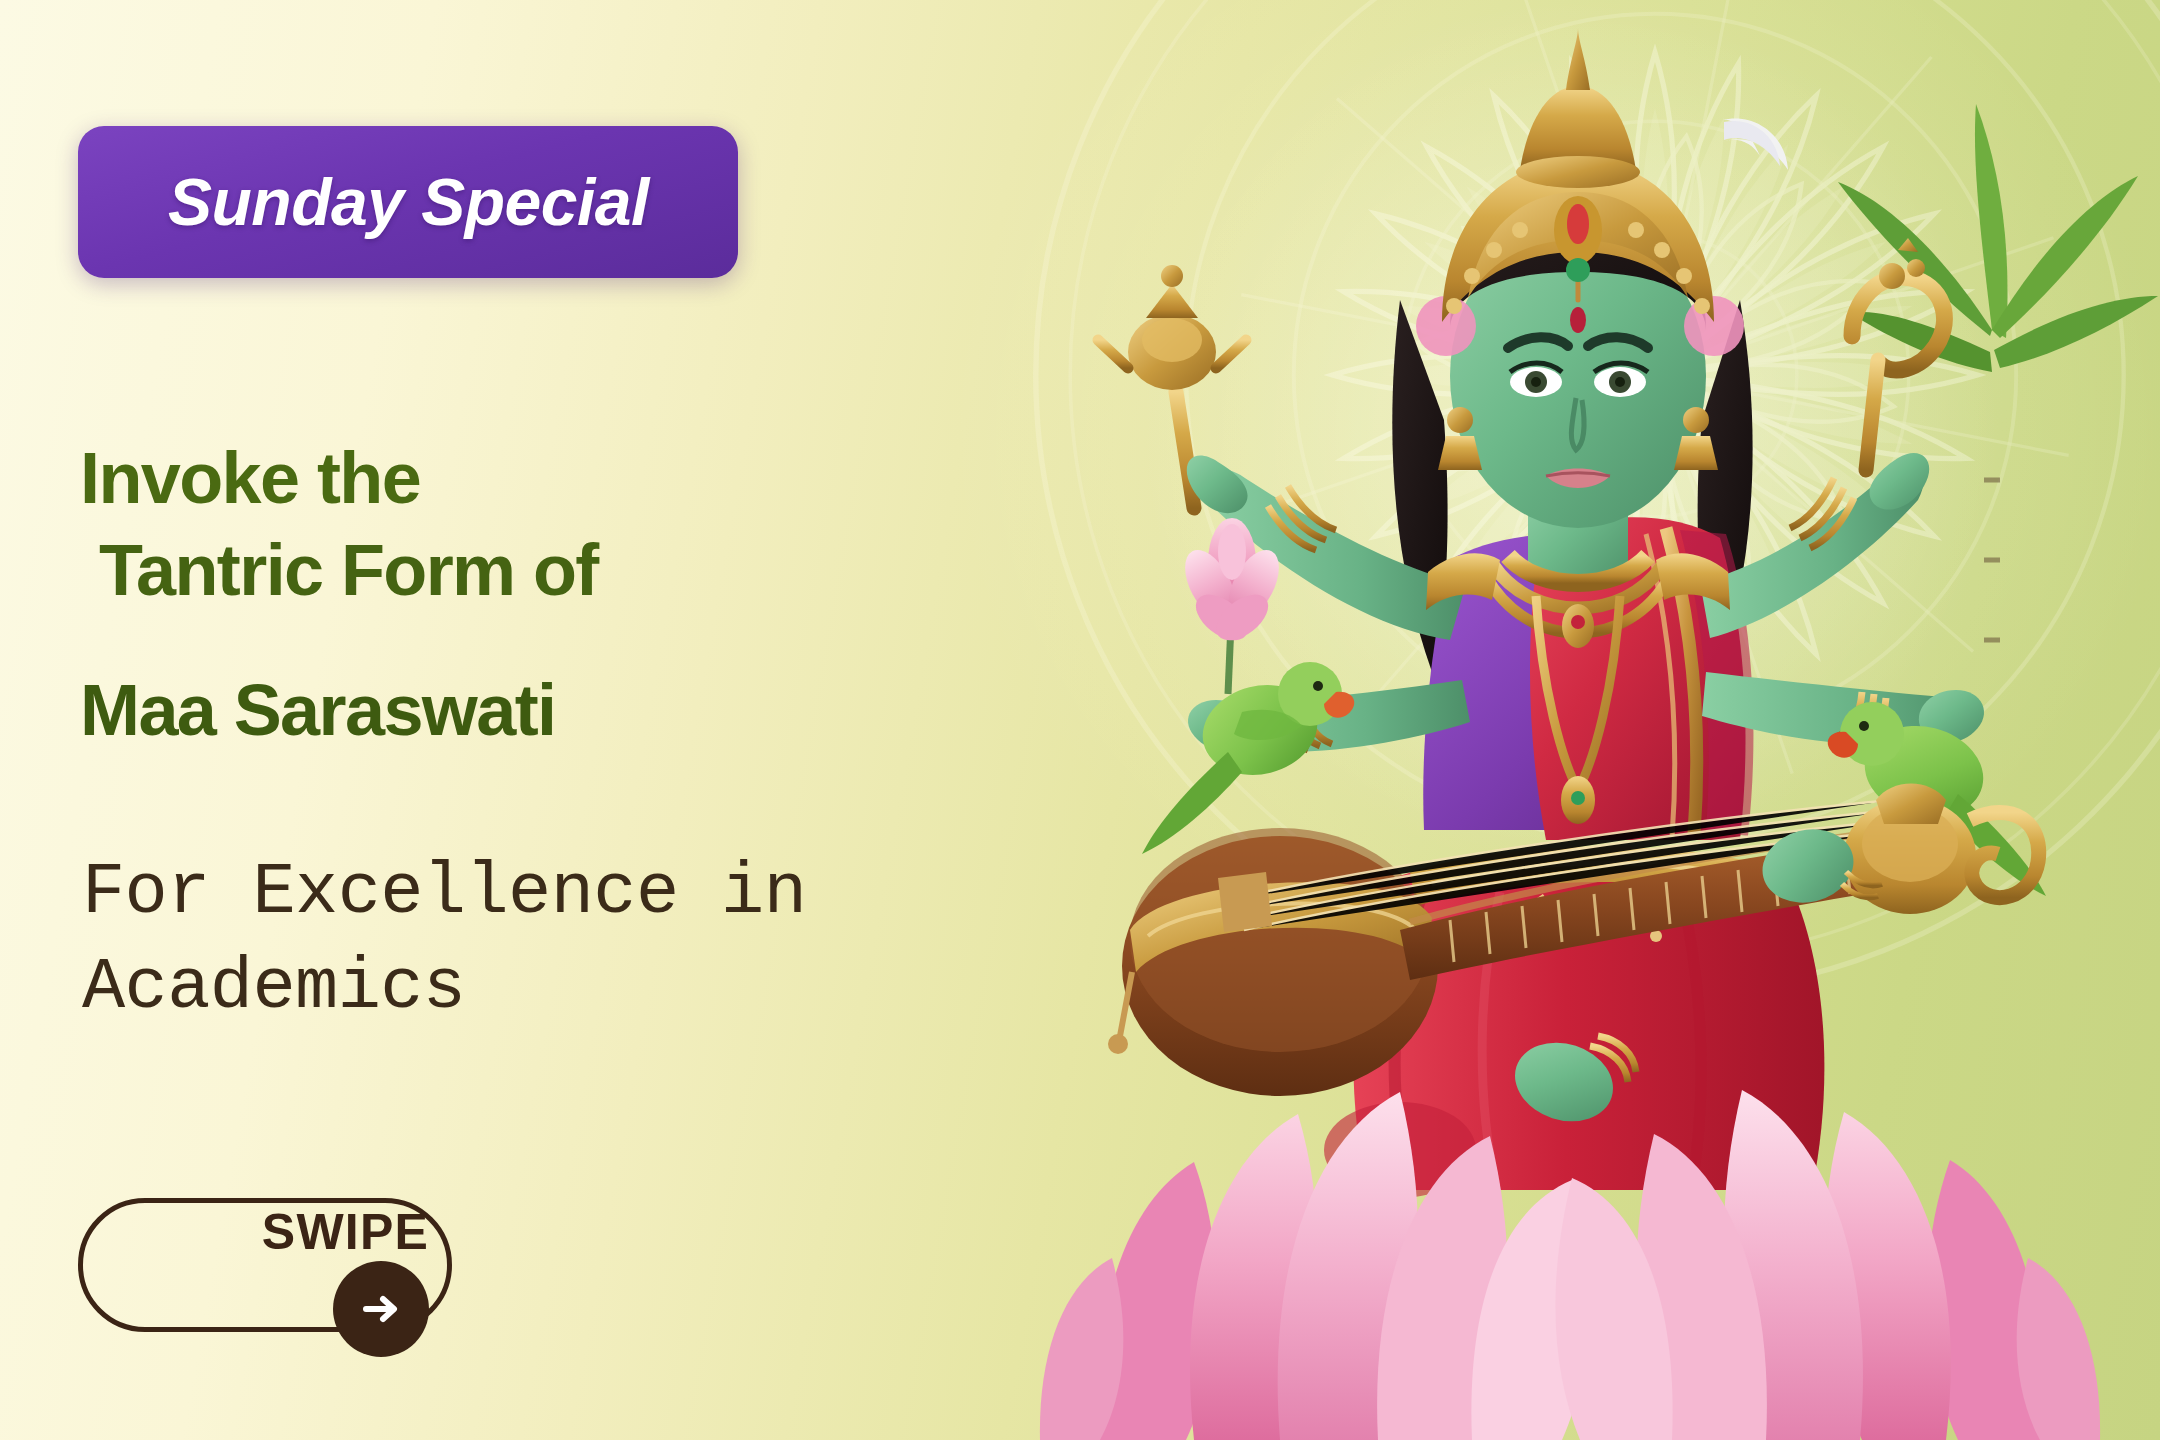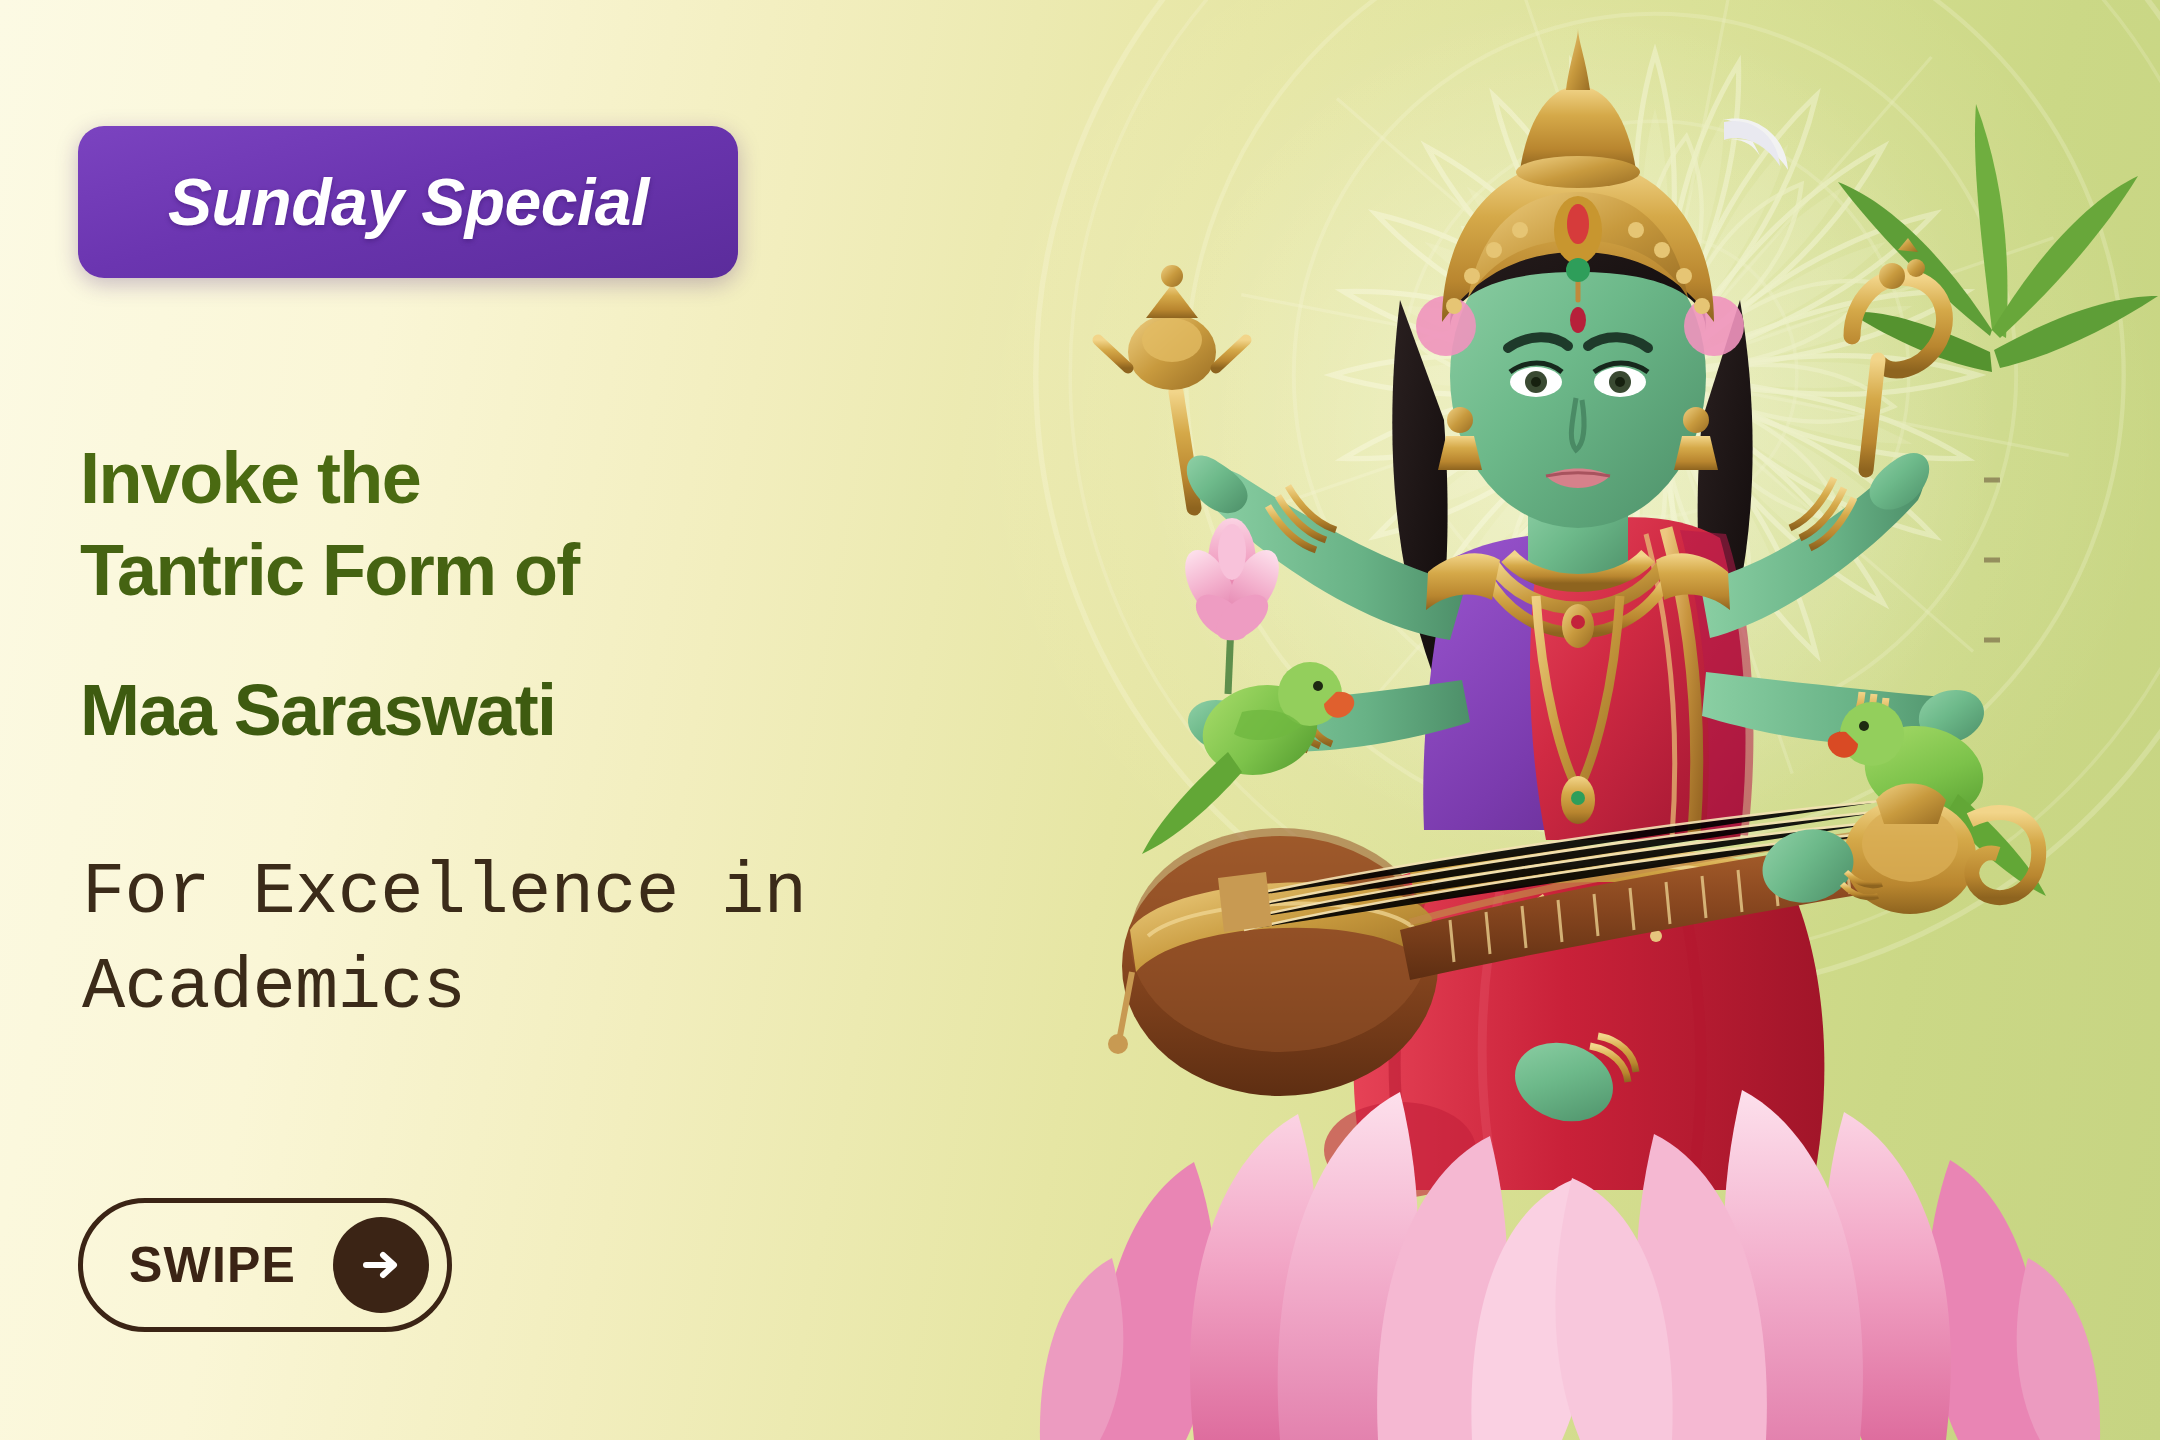--- a/index.html
+++ b/index.html
@@ -87,21 +87,21 @@
     left: 2px;
     top: 432px;
     width: 900px;
     color: #4A6A12;
     font-size: 72px;
     font-weight: bold;
     line-height: 1.28;
     letter-spacing: -1.6px;
   }
   .headline .hl-line { display: block; white-space: nowrap; }
-  .headline .hl-line:nth-child(2) { color: #456312; }
+  .headline .hl-line:nth-child(2) { color: #456312; margin-left: 19px; }
   .headline .hl-line:nth-child(3) { color: #3E5B10; margin-top: 48px; }
 
   .subhead {
     position: absolute;
     left: 4px;
     top: 846px;
     width: 820px;
     color: #3B2B19;
     font-size: 72px;
     font-weight: normal;
@@ -113,23 +113,24 @@
   .swipe-btn {
     position: absolute;
     left: 78px;
     top: 1198px;
     width: 374px;
     height: 134px;
     border: 5px solid #3B2415;
     border-radius: 70px;
     background: transparent;
     display: flex;
-    align-items: center;
+    align-items: flex-end;
     box-sizing: border-box;
     padding: 0 18px 0 46px;
+    flex-direction: column;
   }
   .swipe-label {
     color: #3B2415;
     font-size: 50px;
     font-weight: bold;
     letter-spacing: 1.2px;
     white-space: nowrap;
     flex: 1;
   }
   .swipe-circle {

